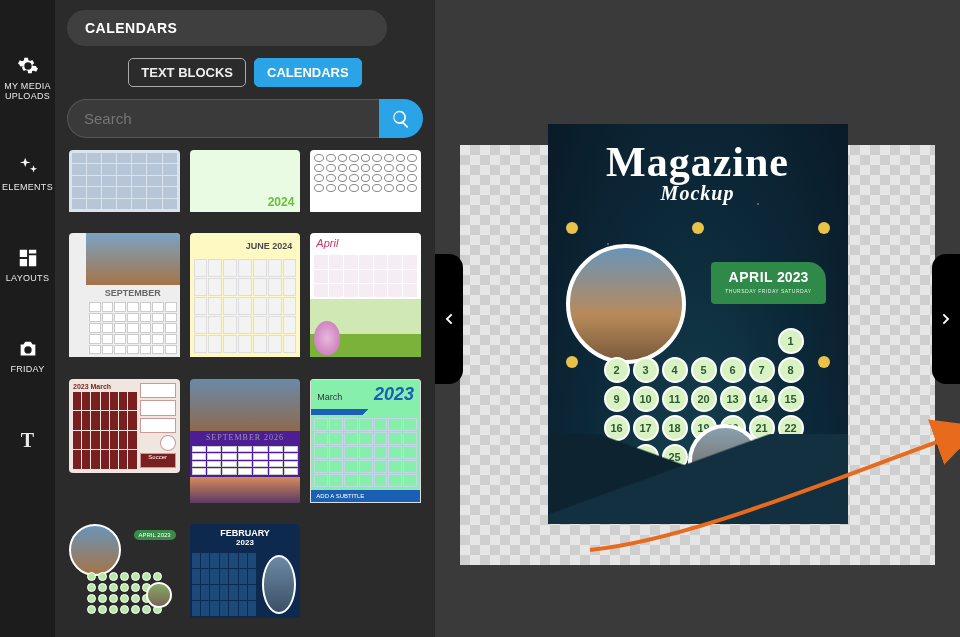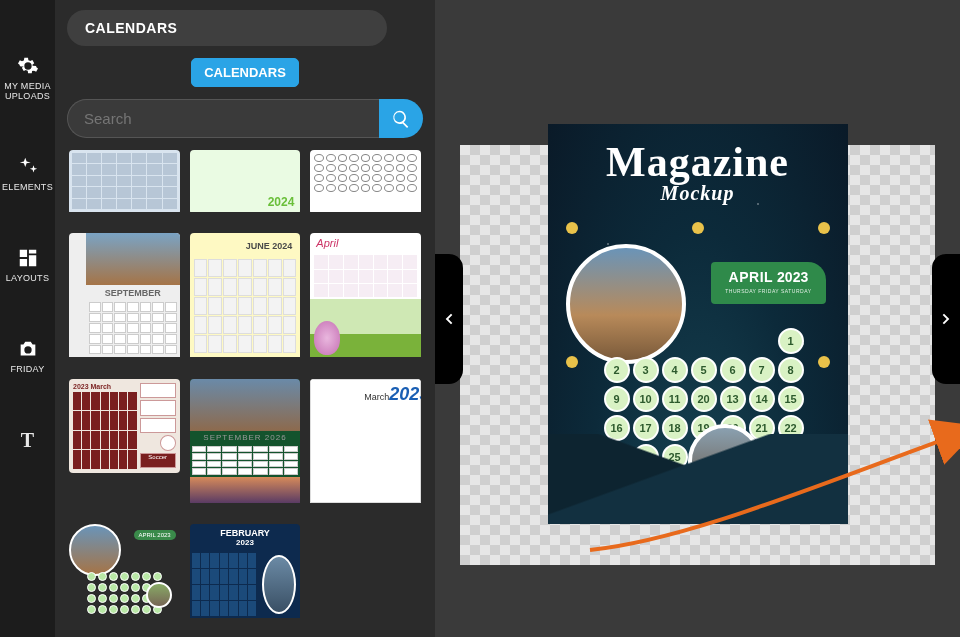--- a/index.html
+++ b/index.html
@@ -46,27 +46,27 @@
   .thumb-f .flowers {flex:1; background:linear-gradient(to top,#7ab23a 40%,#cfe8b4 40%); position:relative;}
   .thumb-f .egg{position:absolute; left:4px; bottom:2px; width:26px; height:34px; background:radial-gradient(#e9b7de,#c56fb3); border-radius:50% 50% 45% 45%;}
   .thumb-g { height:94px; background:#efe7df; display:flex; padding:4px; gap:3px;}
   .thumb-g .left{flex:1.3; display:flex; flex-direction:column;}
   .thumb-g .left .hdr{font-size:7px; color:#7a1f1f; font-weight:700;}
   .thumb-g .left .gridm{flex:1; display:grid; grid-template-columns:repeat(7,1fr); grid-auto-rows:1fr; gap:1px; margin-top:2px;}
   .thumb-g .left .gridm div{ background:#7a1f1f;}
   .thumb-g .right{width:36px; display:flex; flex-direction:column; gap:2px;}
   .thumb-g .right div{flex:1; background:#fff; border:1px solid #c99; font-size:5px;}
   .thumb-g .ball{width:16px;height:16px;border-radius:50%;background:radial-gradient(#fff 30%,#000 31%);align-self:flex-end;}
-  .thumb-h { height:124px; background:#14532d; display:flex; flex-direction:column;}
+  .thumb-h { height:124px; background:#4c1d95; display:flex; flex-direction:column;font-family:Liberation Serif, serif;}
   .thumb-h .photo{height:52px; background:linear-gradient(#6a8aa8,#8d6a4d);}
   .thumb-h .cap{font-size:8px;color:#999;text-align:center;letter-spacing:1px;padding:2px;}
   .thumb-h .gridm{flex:1; display:grid; grid-template-columns:repeat(7,1fr); grid-auto-rows:1fr; gap:1px; padding:2px;}
   .thumb-h .gridm div{background:#fff; border:1px solid #ccc; font-size:5px;}
   .thumb-h .photo2{height:26px;background:linear-gradient(#d68a5a,#5a3b64);}
-  .thumb-i { height:124px; background:#ffffff; display:flex; flex-direction:row; border:1px solid #ddd;padding-left:47px;}
+  .thumb-i { height:124px; background:#86efac; display:flex; flex-direction:column; border:1px solid #ddd;}
   .thumb-i .hdr{display:flex; justify-content:space-between; align-items:baseline; padding:4px 6px;}
   .thumb-i .hdr .m{font-size:9px; color:#333;}
   .thumb-i .hdr .y{font-size:18px; font-weight:900; color:#1a5fb4; font-style:italic;}
   .thumb-i .tri{height:6px; background:linear-gradient(135deg,#1a5fb4 50%, transparent 50%);}
   .thumb-i .gridm{flex:1; display:grid; grid-template-columns:repeat(7,1fr); grid-auto-rows:1fr; gap:1px; padding:3px;}
   .thumb-i .gridm div{border:1px solid #c5d4e8;}
   .thumb-i .sub{font-size:6px; background:#1a5fb4; color:#fff; padding:3px 5px;}
   .thumb-j { height:94px; position:relative;}
   .thumb-j .circ{position:absolute; border-radius:50%; border:2px solid #fff;}
   .thumb-j .circ.a{width:52px;height:52px;left:0;top:0;background:linear-gradient(#6a94b8,#a57447);}
@@ -177,20 +177,21 @@
     <div class="rail-item">
       <span class="glyph" style="font-weight:900;font-family:serif;">T</span>
       <span></span>
     </div>
   </div>
 
   <div class="panel">
     <div class="breadcrumb">CALENDARS</div>
 
     <div class="tab-row">
+      <div class="tab">TEXT BLOCKS</div>
       <div class="tab active">CALENDARS</div>
     </div>
 
     <div class="search-row">
       <input class="search-input" placeholder="Search" style="">
       <button class="search-btn">
         <svg viewBox="0 0 24 24">
             <path d="M10 2a8 8 0 015.3 13.9l5.4 5.4-1.4 1.4-5.4-5.4A8 8 0 1110 2zm0 2a6 6 0 100 12 6 6 0 000-12z"></path>
           </svg>
       </button>

